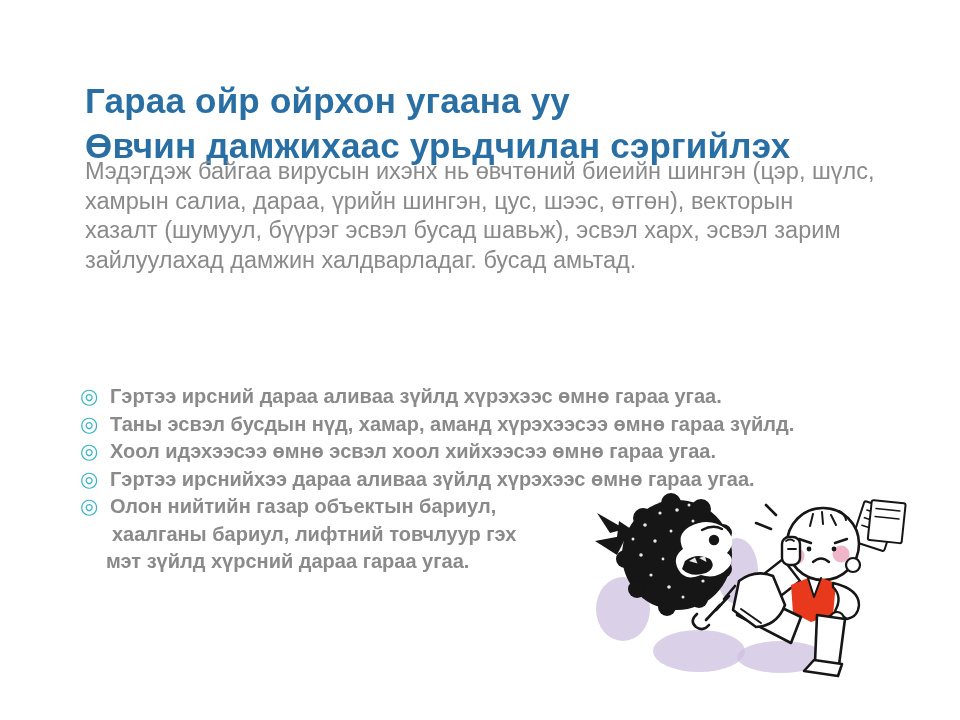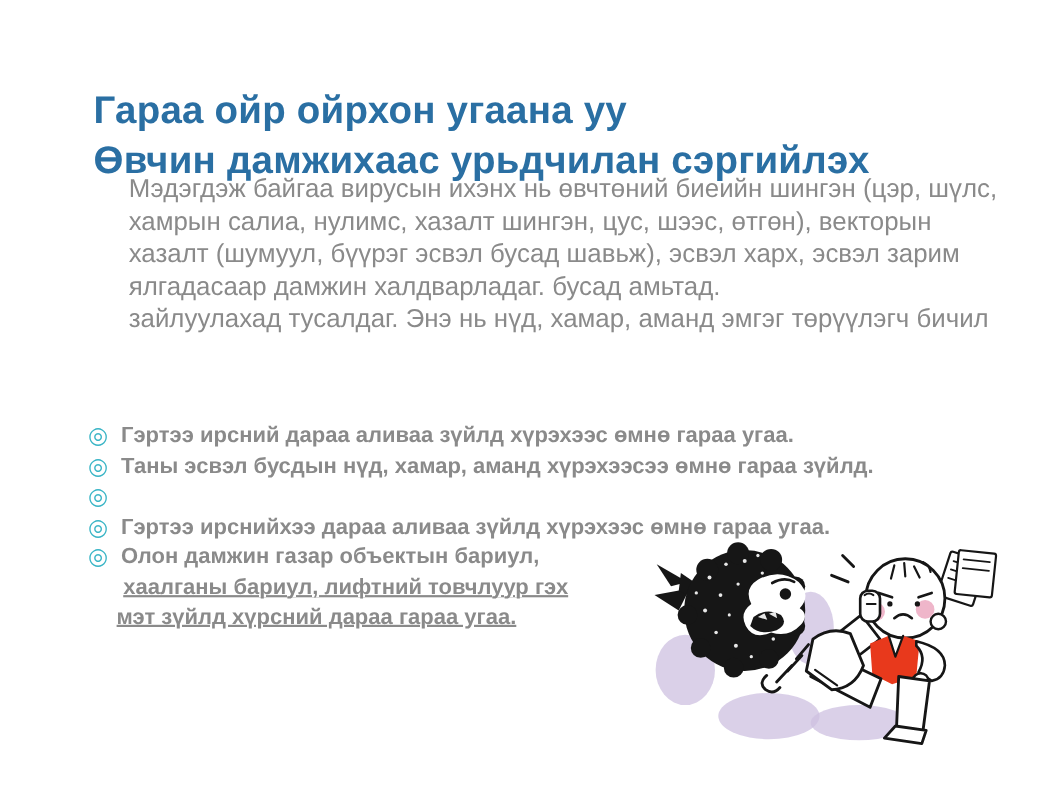--- a/index.html
+++ b/index.html
@@ -21,40 +21,39 @@
     color: var(--title-blue, #2a6fa3);
     letter-spacing: 0.2px;
     white-space: nowrap;
   }
   .title .t-line { display: block; }
   .para {
     position: absolute; left: 85px; top: 157px;
     font-size: 23.5px; line-height: 29.5px;
     color: var(--body-gray, #8a8a8a);
     white-space: nowrap;
-    margin-left: 32px;
   }
   .para .p-line { display: block; }
   .bullets {
     position: absolute; left: 80px; top: 383px;
     margin: 0; padding: 0; list-style: none;
     font-size: 20px; line-height: 27.5px;
     font-weight: bold;
     color: var(--body-gray, #8a8a8a);
     white-space: nowrap;
   }
   .bullets li { display: flex; align-items: flex-start; }
   .marker {
     color: var(--bullet-teal, #3ab5c6);
     font-weight: normal;
     font-size: 21px;
     width: 30px; flex: 0 0 30px;
     font-family: "DejaVu Sans", sans-serif;
   }
-  .cont { padding-left: 32px; text-decoration: underline; }
+  .cont { padding-left: 32px; }
   .cont.c2 { padding-left: 26px; }
   .illustration {
     position: absolute; left: 585px; top: 483px;
     width: 335px; height: 232px;
   }
   
   .ill-shadow { fill: var(--shadow-lavender, #cec0e0); opacity: 0.75; }
   .ill-black  { fill: var(--outline-black, #161616); }
   .ill-line   { stroke: var(--outline-black, #161616); fill: none;
                 stroke-linecap: round; stroke-linejoin: round; }
@@ -69,45 +68,45 @@
 
 <div class="slide">
 
   <h1 class="title">
     <span class="t-line">Гараа ойр ойрхон угаана уу</span>
     <span class="t-line">Өвчин дамжихаас урьдчилан сэргийлэх</span>
   </h1>
 
   <div class="para">
     <span class="p-line">Мэдэгдэж байгаа вирусын ихэнх нь өвчтөний биеийн шингэн (цэр, шүлс,</span>
-    <span class="p-line">хамрын салиа, нулимс, хазалт шингэн, цус, шээс, өтгөн), векторын</span>
+    <span class="p-line">хамрын салиа, дараа, үрийн шингэн, цус, шээс, өтгөн), векторын</span>
     <span class="p-line">хазалт (шумуул, бүүрэг эсвэл бусад шавьж), эсвэл харх, эсвэл зарим</span>
-    <span class="p-line">ялгадасаар дамжин халдварладаг. бусад амьтад.</span>
-    <span class="p-line">зайлуулахад тусалдаг. Энэ нь нүд, хамар, аманд эмгэг төрүүлэгч бичил</span>
+    <span class="p-line">зайлуулахад дамжин халдварладаг. бусад амьтад.</span>
   </div>
 
   <ul class="bullets">
     <li>
       <span class="marker">◎</span>
       <span>Гэртээ ирсний  дараа аливаа зүйлд хүрэхээс өмнө гараа угаа.</span>
     </li>
     <li>
       <span class="marker">◎</span>
       <span>Таны эсвэл бусдын нүд, хамар,  аманд хүрэхээсээ өмнө гараа зүйлд.</span>
     </li>
     <li>
       <span class="marker">◎</span>
+      <span>Хоол идэхээсээ өмнө  эсвэл хоол хийхээсээ өмнө  гараа угаа.</span>
     </li>
     <li>
       <span class="marker">◎</span>
       <span>Гэртээ ирснийхээ  дараа аливаа зүйлд хүрэхээс өмнө гараа угаа.</span>
     </li>
     <li>
       <span class="marker">◎</span>
-      <span>Олон дамжин  газар объектын бариул,</span>
+      <span>Олон нийтийн  газар объектын бариул,</span>
     </li>
     <li class="cont">
       <span>хаалганы бариул, лифтний  товчлуур гэх</span>
     </li>
     <li class="cont c2">
       <span>мэт зүйлд хүрсний  дараа гараа угаа.</span>
     </li>
   </ul>
 
   <svg class="illustration" viewBox="0 0 335 232" role="img" aria-label="Хүүхэд хар нянг өшиглөж буй зураг (cartoon child kicking away a black germ ball)">

